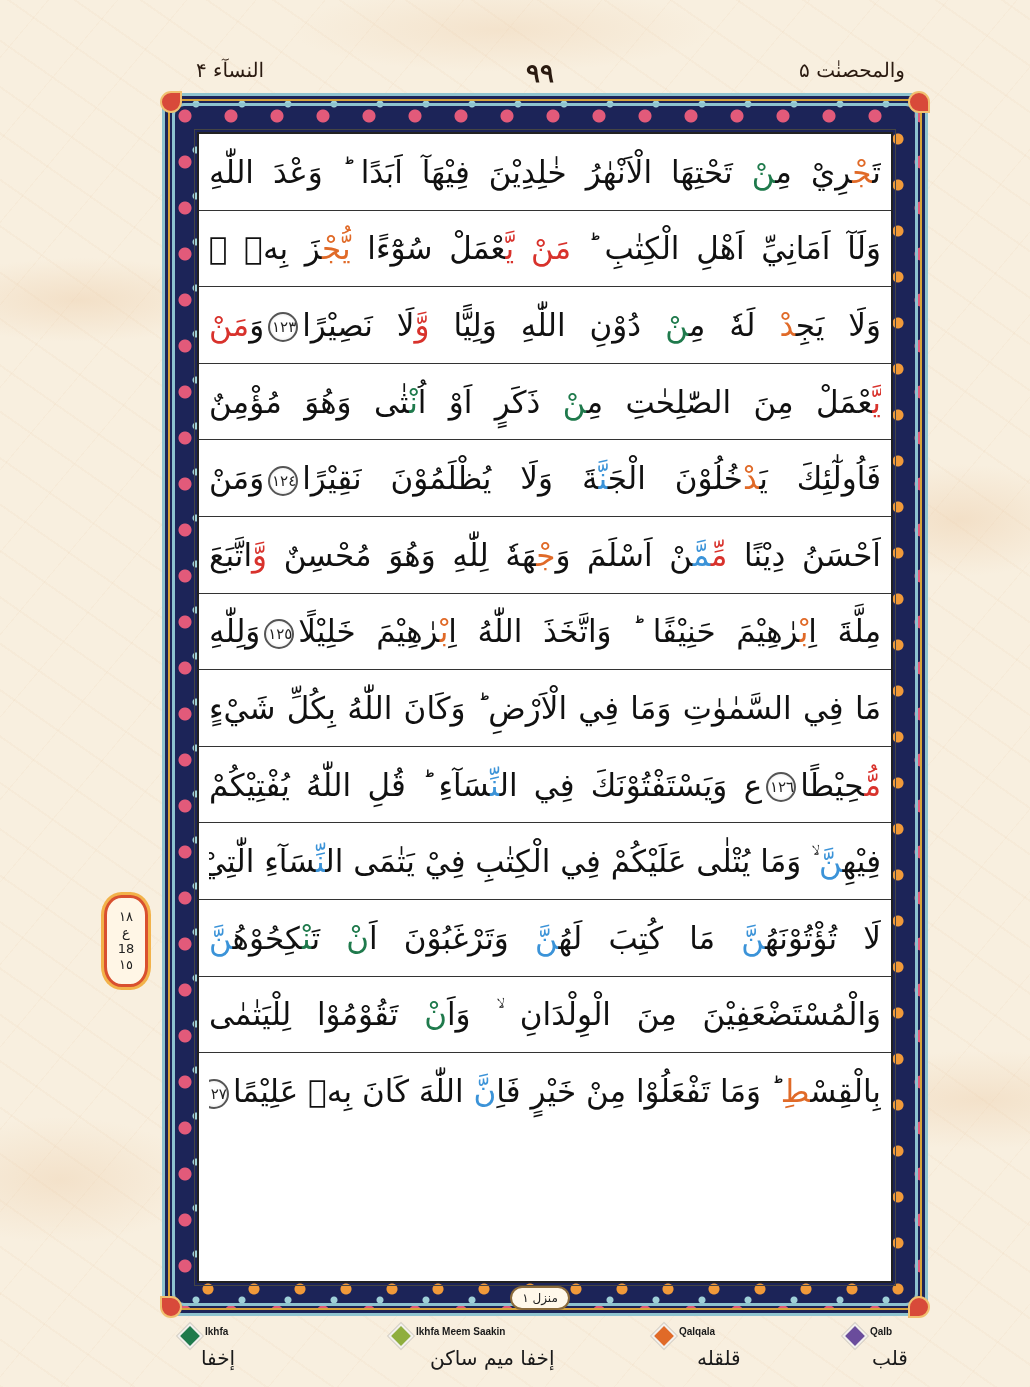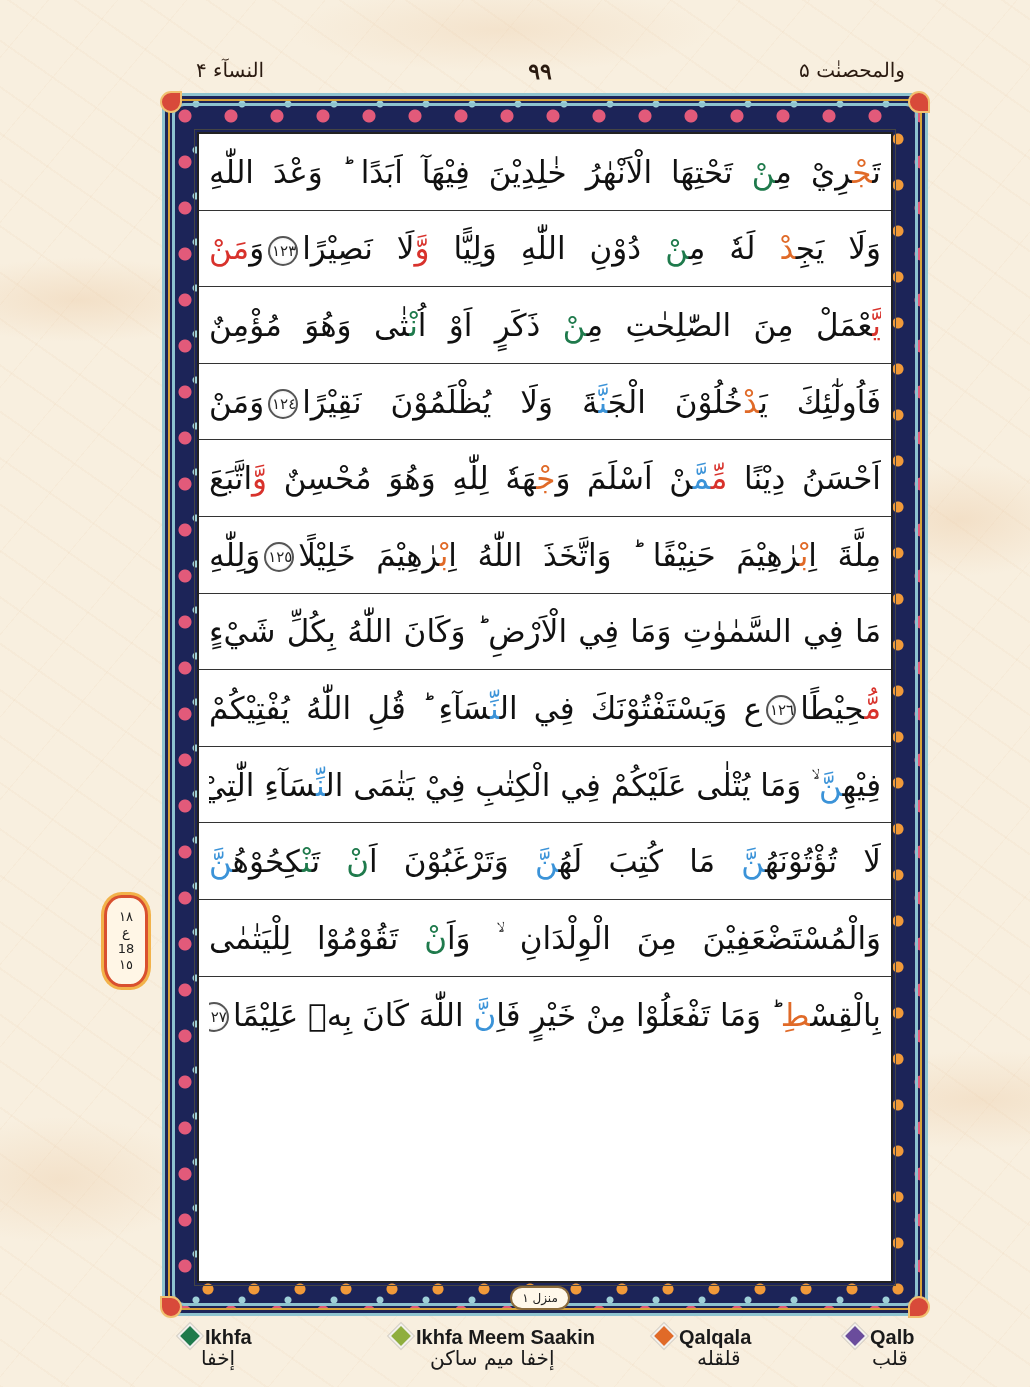--- a/index.html
+++ b/index.html
@@ -18,21 +18,21 @@
       repeating-linear-gradient(-50deg, rgba(230,196,160,0.10) 0 1px, transparent 1px 53px);
   }
 
   
   .header-item {
     position: absolute; top: 58px; height: 32px;
     font-family: "DejaVu Serif", serif; font-size: 20px; color: #2a1a10;
     direction: rtl; white-space: nowrap;
   }
   .header-left  { left: 196px; }
-  .header-center{ left: 520px; width: 40px; text-align: center; font-size: 22px; font-weight: bold; }
+  .header-center{ left: 520px; width: 40px; text-align: center; font-size: 26px; font-weight: bold; }
   .header-right { right: 125px; }
 
   
   .frame {
     position: absolute; left: 162px; top: 93px; width: 766px; height: 1223px;
     border-radius: 18px;
     background:
       radial-gradient(circle 9px at 50% 50%, #e25a7a 0 6px, transparent 7px) 0 0 / 46px 46px,
       radial-gradient(circle 7px at 50% 50%, #f09a3a 0 5px, transparent 6px) 23px 23px / 46px 46px,
       radial-gradient(circle 12px at 50% 50%, #9fd0d8 0 3px, transparent 4px) 11px 34px / 46px 46px,
@@ -102,21 +102,21 @@
 
   
   .legend-item { position: absolute; top: 1326px; height: 56px; }
   .legend-diamond {
     position: absolute; left: 0; top: 3px; width: 14px; height: 14px;
     transform: rotate(45deg);
     box-shadow: 0 0 0 2px rgba(255,255,255,0.7), 0 0 0 3px rgba(150,150,150,0.35);
   }
   .legend-en {
     position: absolute; left: 22px; top: 0; white-space: nowrap;
-    font-family: "Liberation Sans", sans-serif; font-weight: bold; font-size: 20px; color: #1a1a1a;
+    font-family: "Liberation Sans", sans-serif; font-weight: bold; font-size: 10px; color: #1a1a1a;
   }
   .legend-ar {
     position: absolute; top: 20px; white-space: nowrap; direction: rtl;
     font-family: "DejaVu Sans", sans-serif; font-size: 20px; color: #1a1a1a;
   }
 </style>
 </head>
 <body>
 
 <div class="header-item header-left">النسآء ۴</div>
@@ -128,20 +128,23 @@
 <div class="corner-petal" style="left:160px;top:91px;"></div>
 <div class="corner-petal" style="left:908px;top:91px;transform:rotate(90deg);"></div>
 <div class="corner-petal" style="left:160px;top:1296px;transform:rotate(-90deg);"></div>
 <div class="corner-petal" style="left:908px;top:1296px;transform:rotate(180deg);"></div>
 
 <div class="text-box" id="text-box">
     <div class="line">
       <div class="line-text"><span class="seg" style="color: rgb(17, 17, 17);">تَ</span><span class="seg" style="color: rgb(224, 106, 40);">جْ</span><span class="seg" style="color: rgb(17, 17, 17);">رِيْ مِ</span><span class="seg" style="color: rgb(31, 122, 76);">نْ</span><span class="seg" style="color: rgb(17, 17, 17);"> تَحْتِهَا الْاَنْهٰرُ خٰلِدِيْنَ فِيْهَآ اَبَدًا ؕ وَعْدَ اللّٰهِ</span></div>
     </div>
     <div class="line">
+      <div class="line-text"><span class="seg" style="color: rgb(17, 17, 17);">وَلَآ اَمَانِيِّ اَهْلِ الْكِتٰبِ ؕ </span><span class="seg" style="color: rgb(216, 50, 44);">مَنْ يَّ</span><span class="seg" style="color: rgb(17, 17, 17);">عْمَلْ سُوْٓءًا </span><span class="seg" style="color: rgb(224, 106, 40);">يُّجْ</span><span class="seg" style="color: rgb(17, 17, 17);">زَ بِهٖ ۙ</span></div>
+    </div>
+    <div class="line">
       <div class="line-text"><span class="seg" style="color: rgb(17, 17, 17);">وَلَا يَجِ</span><span class="seg" style="color: rgb(224, 106, 40);">دْ</span><span class="seg" style="color: rgb(17, 17, 17);"> لَهٗ مِ</span><span class="seg" style="color: rgb(31, 122, 76);">نْ</span><span class="seg" style="color: rgb(17, 17, 17);"> دُوْنِ اللّٰهِ وَلِيًّا </span><span class="seg" style="color: rgb(216, 50, 44);">وَّ</span><span class="seg" style="color: rgb(17, 17, 17);">لَا نَصِيْرًا</span><span class="ayah">١٢٣</span><span class="seg" style="color: rgb(17, 17, 17);">وَ</span><span class="seg" style="color: rgb(216, 50, 44);">مَنْ</span></div>
     </div>
     <div class="line">
       <div class="line-text"><span class="seg" style="color: rgb(216, 50, 44);">يَّ</span><span class="seg" style="color: rgb(17, 17, 17);">عْمَلْ مِنَ الصّٰلِحٰتِ مِ</span><span class="seg" style="color: rgb(31, 122, 76);">نْ</span><span class="seg" style="color: rgb(17, 17, 17);"> ذَكَرٍ اَوْ اُ</span><span class="seg" style="color: rgb(31, 122, 76);">نْ</span><span class="seg" style="color: rgb(17, 17, 17);">ثٰى وَهُوَ مُؤْمِنٌ</span></div>
     </div>
     <div class="line">
       <div class="line-text"><span class="seg" style="color: rgb(17, 17, 17);">فَاُولٰٓئِكَ يَ</span><span class="seg" style="color: rgb(224, 106, 40);">دْ</span><span class="seg" style="color: rgb(17, 17, 17);">خُلُوْنَ الْجَ</span><span class="seg" style="color: rgb(59, 147, 216);">نَّ</span><span class="seg" style="color: rgb(17, 17, 17);">ةَ وَلَا يُظْلَمُوْنَ نَقِيْرًا</span><span class="ayah">١٢٤</span><span class="seg" style="color: rgb(17, 17, 17);">وَمَنْ</span></div>
     </div>
     <div class="line">
       <div class="line-text"><span class="seg" style="color: rgb(17, 17, 17);">اَحْسَنُ دِيْنًا </span><span class="seg" style="color: rgb(216, 50, 44);">مِّ</span><span class="seg" style="color: rgb(59, 147, 216);">مَّ</span><span class="seg" style="color: rgb(17, 17, 17);">نْ اَسْلَمَ وَ</span><span class="seg" style="color: rgb(224, 106, 40);">جْ</span><span class="seg" style="color: rgb(17, 17, 17);">هَهٗ لِلّٰهِ وَهُوَ مُحْسِنٌ </span><span class="seg" style="color: rgb(216, 50, 44);">وَّ</span><span class="seg" style="color: rgb(17, 17, 17);">اتَّبَعَ</span></div>

